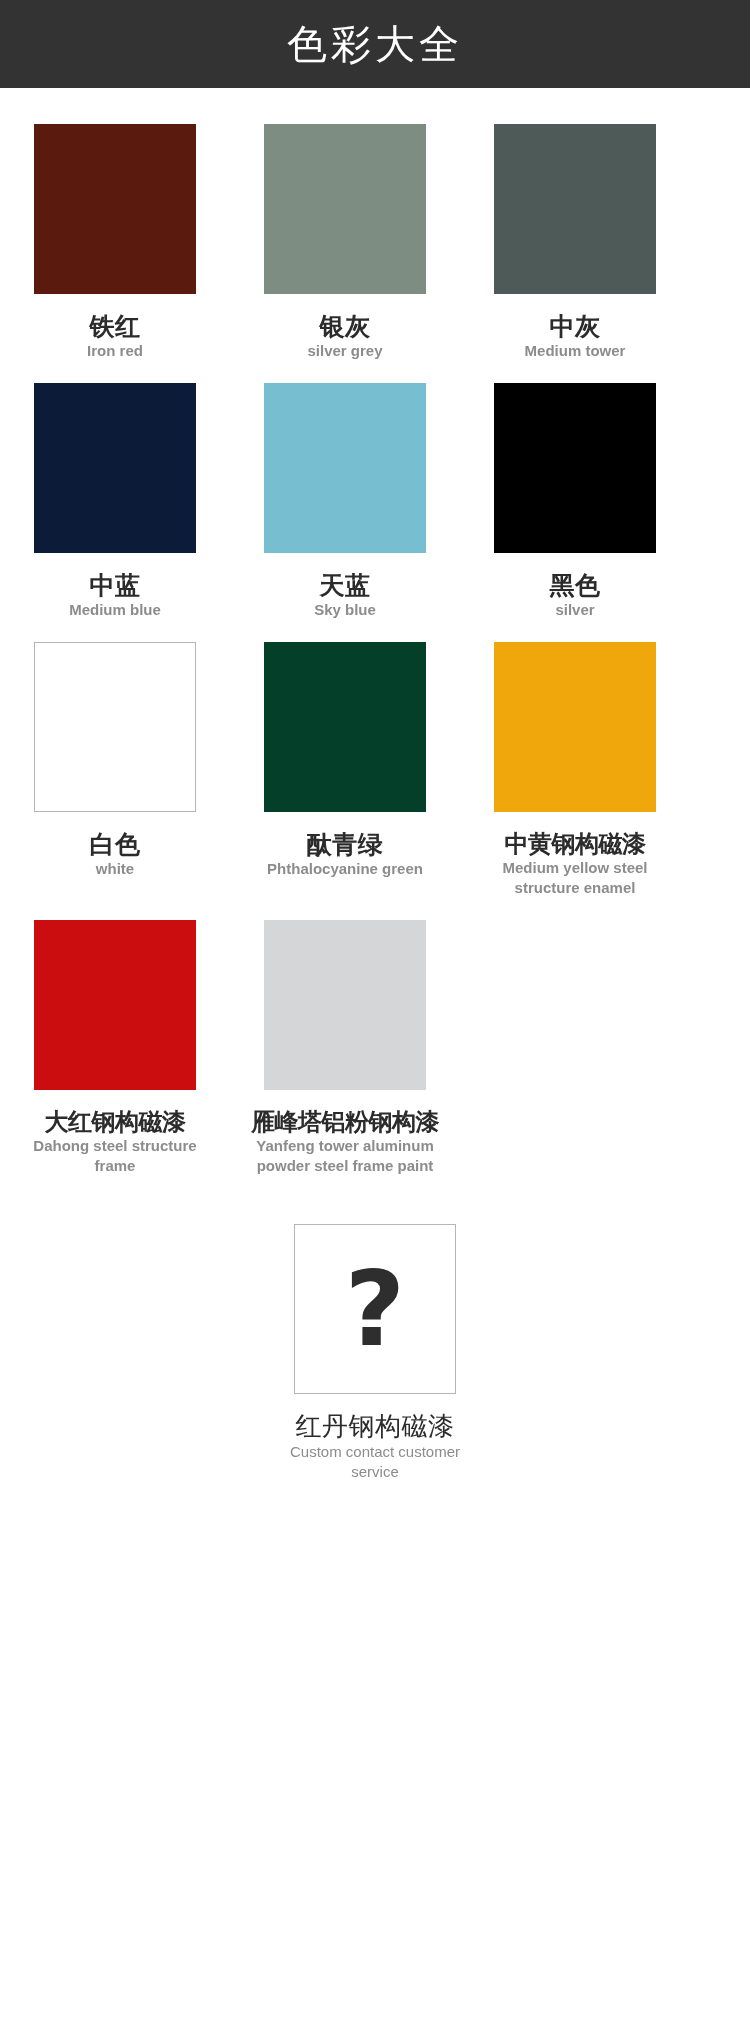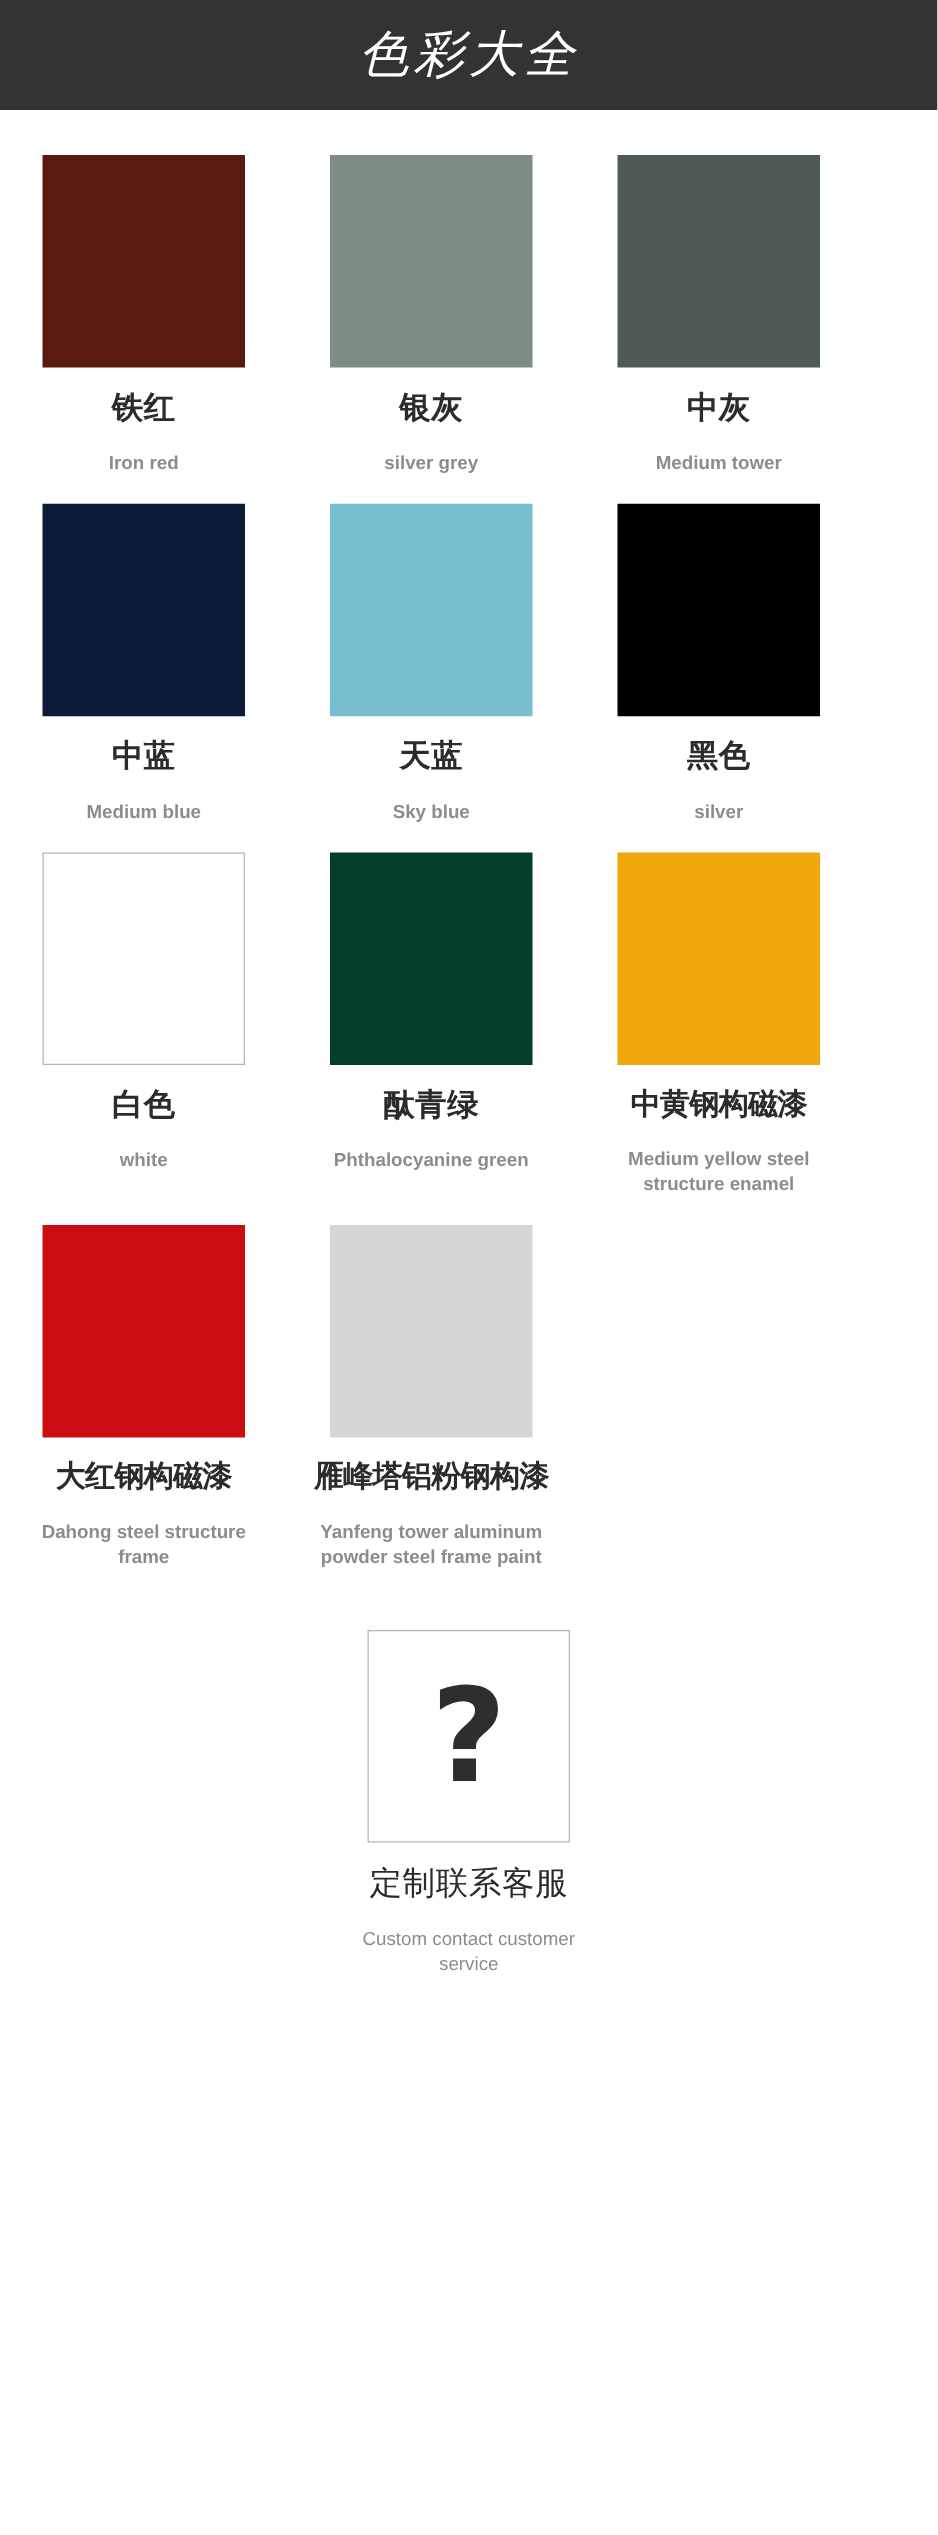--- a/index.html
+++ b/index.html
@@ -22,21 +22,20 @@
     display:flex;
     align-items:center;
     justify-content:center;
   }
   .header-title {
     color:#ffffff;
     font-size:40px;
     letter-spacing:4px;
     font-weight:400;
     line-height:1;
-    font-style:italic;
   }
 
   
   .grid {
     padding:36px 20px 0 20px;
     display:flex;
     flex-wrap:wrap;
     font-weight:bold;
   }
   .cell {
@@ -75,21 +74,21 @@
   .name-cn {
     margin-top:18px;
     font-size:25px;
     color:#2b2b2b;
     line-height:1.15;
     text-align:center;
     white-space:nowrap;
     letter-spacing:0.5px;
   }
   .name-en {
-    margin-top:20px;
+    margin-top:0;
     font-size:15px;
     color:#8c8c8c;
     line-height:1.35;
     text-align:center;
     max-width:190px;
   }
 
   
   .cell.wide .name-cn { font-size:24px; letter-spacing:-0.5px; }
 
@@ -167,18 +166,18 @@
         <div class="name-cn">雁峰塔铝粉钢构漆</div>
         <div class="name-en">Yanfeng tower aluminum powder steel frame paint</div>
       </div>
     </div>
 
   <div class="custom-row">
     <div class="cell col-last">
       <div class="swatch custom">
         <span class="qmark">?</span>
       </div>
-      <div class="name-cn">定制联系客服</div>
+      <div class="name-cn">红丹钢构磁漆</div>
       <div class="name-en">Custom contact customer service</div>
     </div>
   </div>
 
 </div>
 
 </body></html>

